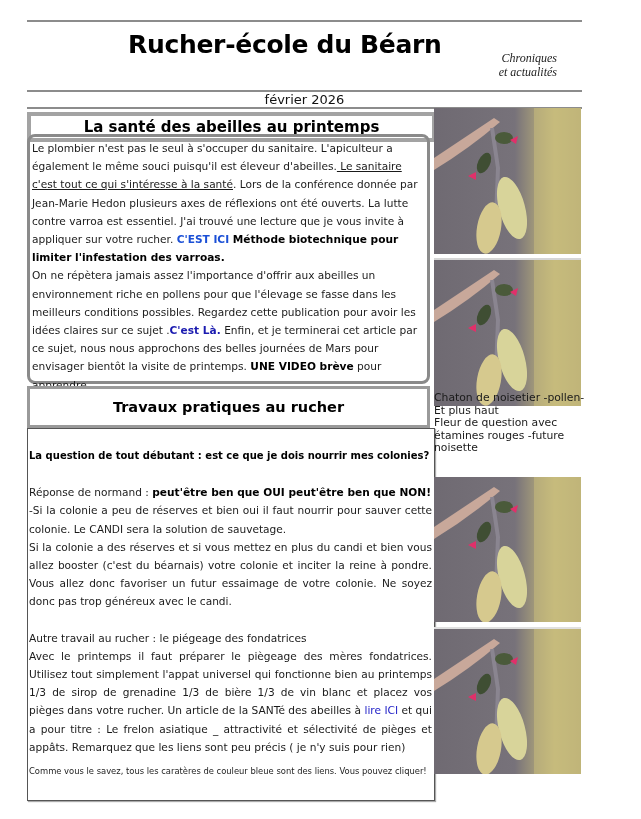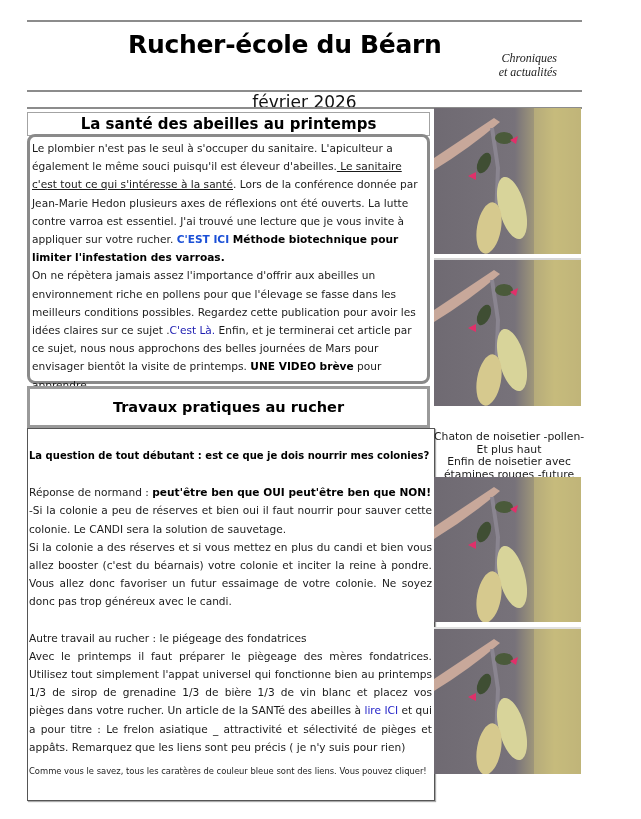--- a/index.html
+++ b/index.html
@@ -18,67 +18,67 @@
     letter-spacing: -0.3px; color: #000;
   }
   .masthead-sub {
     position: absolute; right: 84px; text-align: right;
     font-family: "Liberation Serif", serif; font-style: italic; font-size: 12px; color: #222;
   }
   #sub1 { top: 43px; right: 84px; margin-top: 8px; }
   #sub2 { top: 65px; right: 84px; }
   .date {
     position: absolute; top: 92px; left: 27px; width: 555px; text-align: center;
-    font-size: 17px; color: #111;
+    font-size: 13px; color: #111;
   }
 
   
   .section-title-box {
     position: absolute; left: 27px; width: 401px; background: #fff;
-    border: 1px solid #a3a3a3; text-align: center; font-weight: bold; color: #000;
+    border: 4px solid #a3a3a3; text-align: center; font-weight: bold; color: #000;
   }
   #title1 { top: 112px; height: 22px; font-size: 15px; line-height: 22px; }
   #title2 { top: 386px; height: 36px; font-size: 14.5px; line-height: 36px; border: 3px solid #9a9a9a; width: 397px; }
 
   .article1 {
     position: absolute; top: 134px; left: 27px; width: 390px; height: 236px;
     border: 3px solid #8a8a8a; border-radius: 8px; padding: 2px 5px 6px 2px;
     font-size: 10.6px; line-height: 18.2px; color: #1a1a1a; box-sizing: content-box;
   }
   .article2 {
     position: absolute; top: 428px; left: 27px; width: 403px; height: 355px;
     border: 1px solid #555; box-shadow: 1px 1px 1px #aaa;
     font-size: 10.6px; line-height: 18.2px; color: #1a1a1a; padding: 16px 2px 0 1px;
   }
   .article2 p, .article1 p { margin: 0; }
   .justify { text-align: justify; }
   .b { font-weight: bold; color: #000; }
   .u { text-decoration: underline; }
   .link-strong { color: #1a4fd6; font-weight: bold; }
-  .link-dark { color: #1b1bb0; font-weight: normal; text-align: right; }
+  .link-dark { color: #1b1bb0; font-weight: bold; text-align: right; }
   .link-light { color: #2e8ce6; font-weight: bold; }
   .link-plain { color: #2323c8; }
   .q-line { font-weight: bold; font-size: 10px; color: #000; margin-top: 2px !important; }
   .small-note { font-size: 8.4px; color: #222; margin-top: 6px !important; }
   .spacer { height: 18px; }
 
   
   .photo {
     position: absolute; left: 434px; width: 147px; overflow: hidden;
     background: linear-gradient(90deg, #6f6a72 0%, #77727a 55%, #a59c7a 70%, #c9be7e 82%, #b9ae76 100%);
   }
   #photo1 { top: 108px; height: 146px; }
   #photo2 { top: 258px; height: 146px; border-top: 2px solid #d6d6d6; }
   #photo3 { top: 477px; height: 145px; }
   #photo4 { top: 627px; height: 145px; border-top: 2px solid #e0e0e0; }
   .photo svg { position: absolute; left: 0; top: 0; width: 147px; height: 146px; }
 
   .caption {
-    position: absolute; top: 431px; left: 434px; width: 150px;
-    font-size: 10.8px; line-height: 12.6px; color: #1a1a1a; text-align: center;
+    position: absolute; top: 392px; left: 434px; width: 150px;
+    font-size: 10.8px; line-height: 12.6px; color: #1a1a1a;
   }
   .caption div { white-space: nowrap; }
 </style>
 </head>
 <body>
 
 <div class="rule" id="rule-top"></div>
 <div class="masthead-title">Rucher-école du Béarn</div>
 <div class="masthead-sub" id="sub1">Chroniques</div>
 <div class="masthead-sub" id="sub2">et actualités</div>
@@ -136,21 +136,21 @@
     <ellipse cx="50" cy="55" rx="6" ry="11" fill="#3f4e33" transform="rotate(25 50 55)"></ellipse>
     <path d="M42 64 l-8 4 l8 4 z" fill="#e0306a"></path>
     <ellipse cx="78" cy="100" rx="13" ry="32" fill="#d8d49a" transform="rotate(-15 78 100)"></ellipse>
     <ellipse cx="55" cy="120" rx="12" ry="26" fill="#d6c98e" transform="rotate(10 55 120)"></ellipse>
   </svg>
 </div>
 
 <div class="caption">
   <div>Chaton de noisetier -pollen-</div>
   <div>Et plus haut</div>
-  <div>Enfin de noisetier avec</div>
+  <div>Fleur de question avec</div>
   <div>étamines rouges -future</div>
   <div>noisette</div>
 </div>
 
 <div class="photo" id="photo3">
   <svg viewBox="0 0 147 146" preserveAspectRatio="none">
     <rect x="100" y="0" width="47" height="146" fill="#c4b97c" opacity="0.6"></rect>
     <path d="M0 50 Q30 30 60 10 L66 14 Q36 40 0 62 Z" fill="#c8a89a"></path>
     <path d="M58 20 L64 60 L62 110" stroke="#8a8590" stroke-width="4" fill="none"></path>
     <ellipse cx="70" cy="30" rx="9" ry="6" fill="#4a5a3a"></ellipse>

